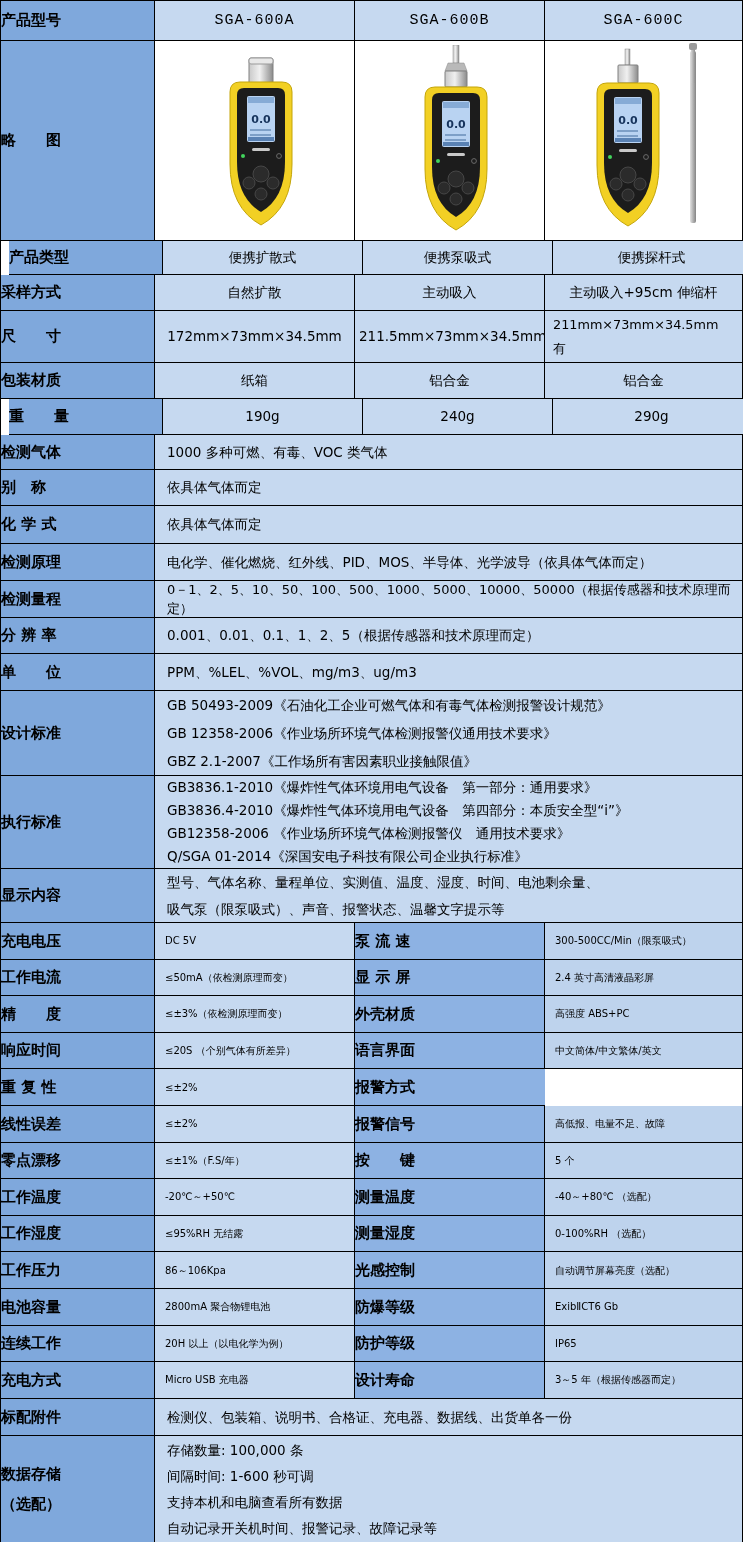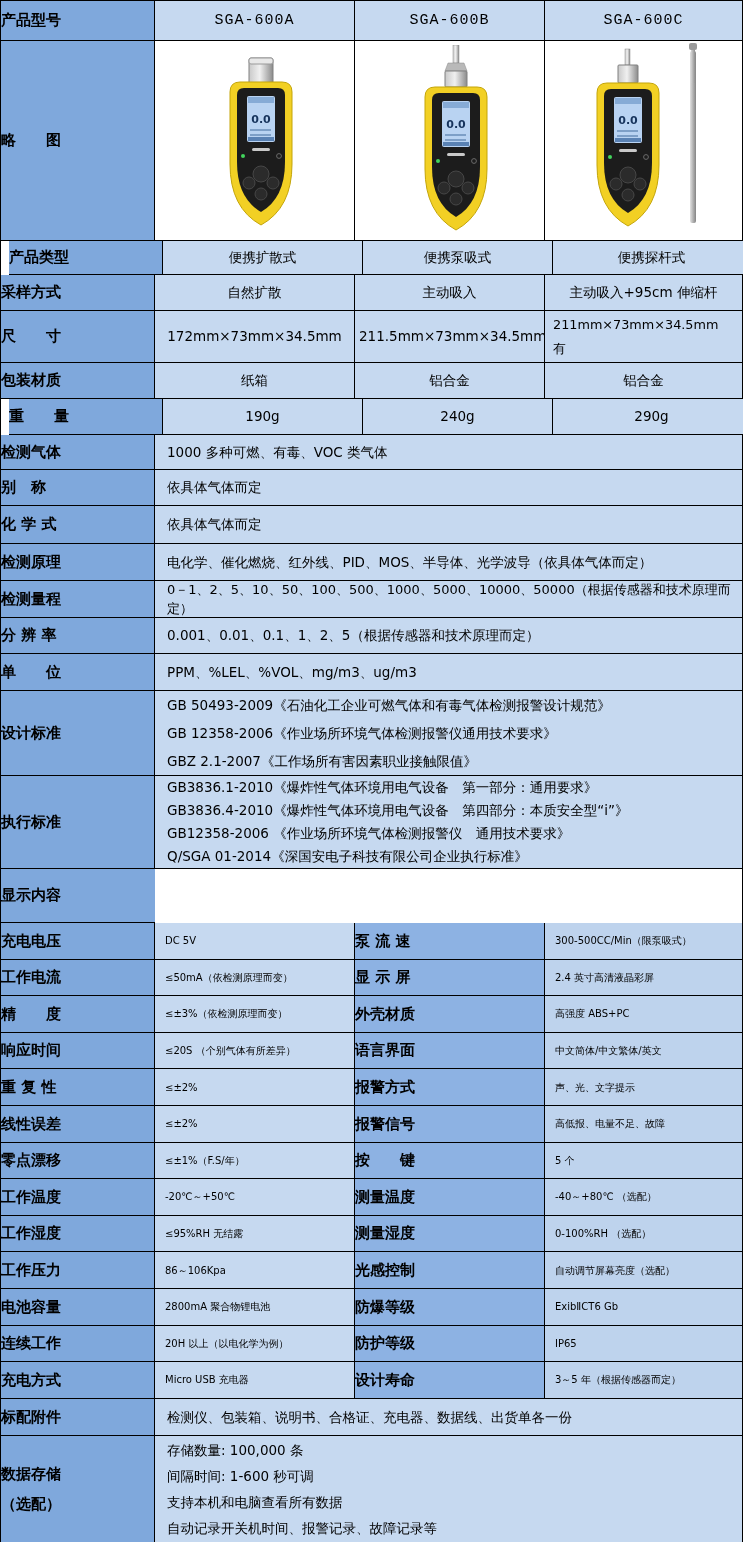--- a/index.html
+++ b/index.html
@@ -301,20 +301,24 @@
           <div class="txt" style="line-height: 23.2px;">GB3836.1-2010《爆炸性气体环境用电气设备　第一部分：通用要求》
 GB3836.4-2010《爆炸性气体环境用电气设备　第四部分：本质安全型“i”》
 GB12358-2006 《作业场所环境气体检测报警仪　通用技术要求》
 Q/SGA 01-2014《深国安电子科技有限公司企业执行标准》</div>
         </div>
       </div>
       <div class="row row2" style="height: 54px;">
         <div class="cell lab">
           <div class="txt">显示内容</div>
         </div>
+        <div class="cell val">
+          <div class="txt" style="line-height: 27px;">型号、气体名称、量程单位、实测值、温度、湿度、时间、电池剩余量、
+吸气泵（限泵吸式）、声音、报警状态、温馨文字提示等</div>
+        </div>
       </div>
     </div>
   <div id="pair-rows">
       <div class="row row4" style="height: 36.6px;">
         <div class="cell lab">
           <div class="txt">充电电压</div>
         </div>
         <div class="cell val pv">
           <div class="txt">DC 5V</div>
         </div>
@@ -369,23 +373,20 @@
       </div>
       <div class="row row4" style="height: 36.6px;">
         <div class="cell lab">
           <div class="txt">重 复 性</div>
         </div>
         <div class="cell val pv">
           <div class="txt">≤±2%</div>
         </div>
         <div class="cell lab lab2">
           <div class="txt">报警方式</div>
-        </div>
-        <div class="cell val pv r">
-          <div class="txt">声、光、文字提示</div>
         </div>
       </div>
       <div class="row row4" style="height: 36.6px;">
         <div class="cell lab">
           <div class="txt">线性误差</div>
         </div>
         <div class="cell val pv">
           <div class="txt">≤±2%</div>
         </div>
         <div class="cell lab lab2">

